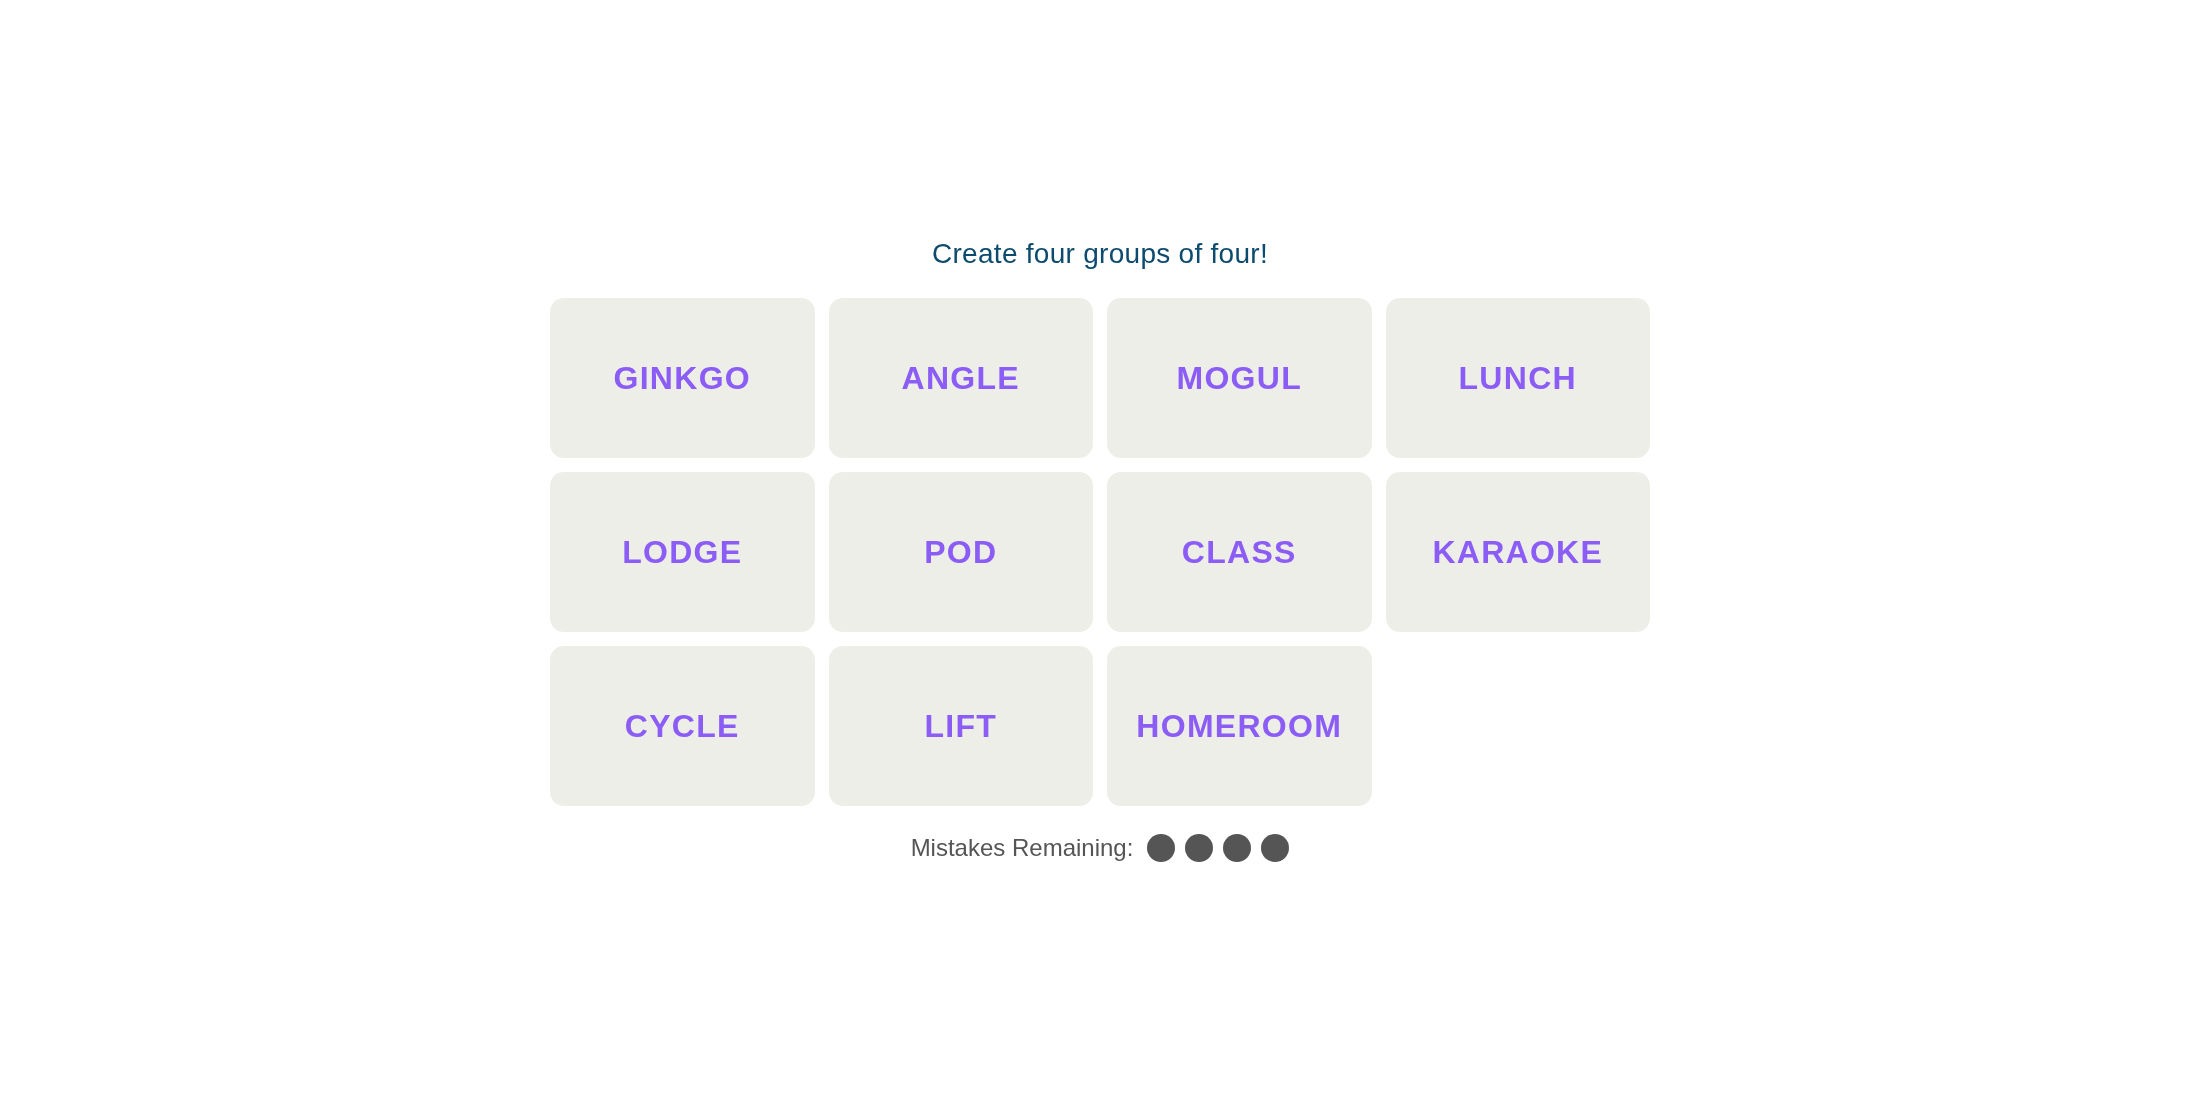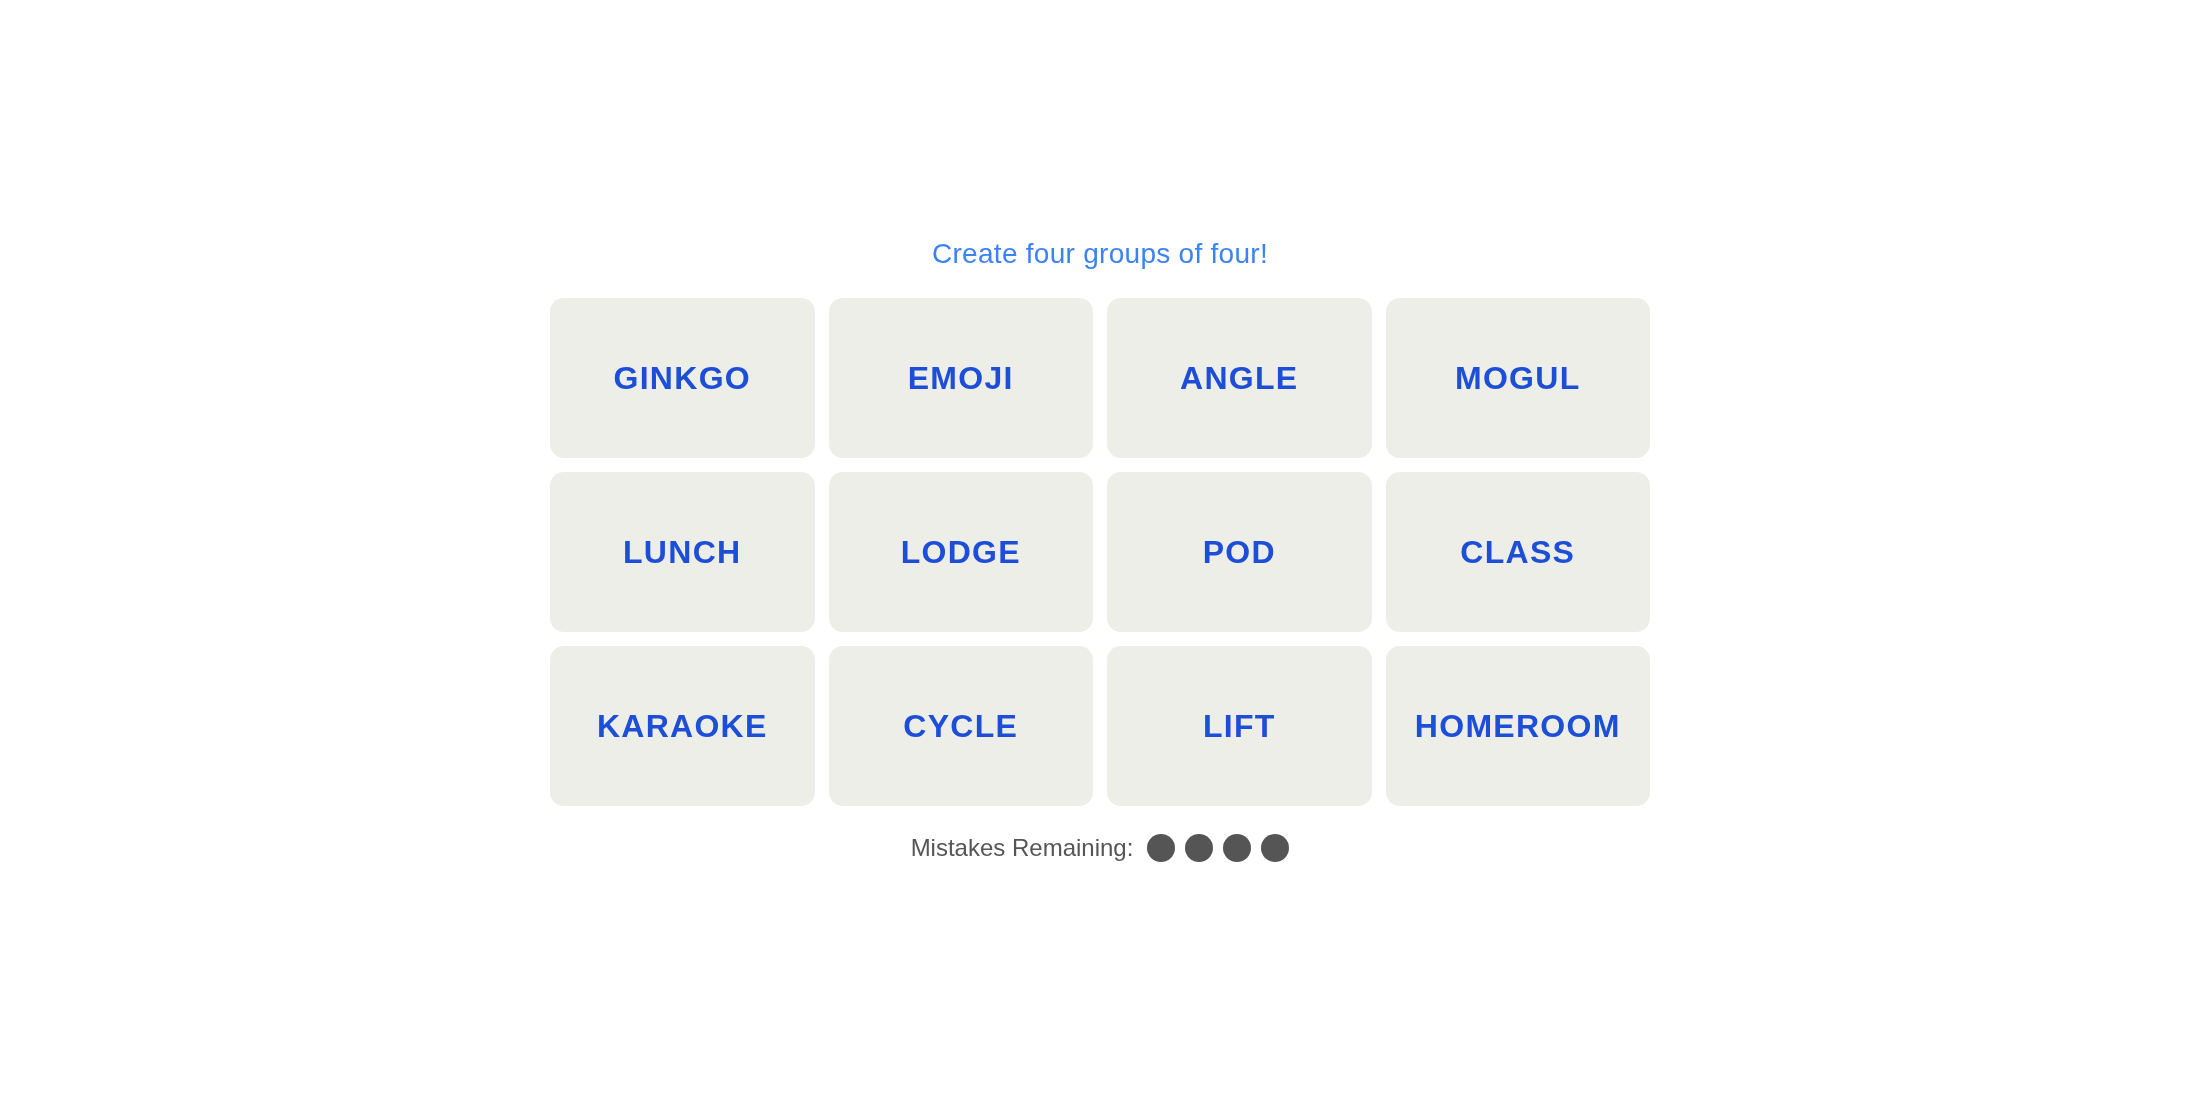--- a/index.html
+++ b/index.html
@@ -22,21 +22,21 @@
     .game-container {
       display: flex;
       flex-direction: column;
       align-items: center;
       gap: 28px;
       width: 1100px;
     }
 
     .subtitle {
       font-size: 28px;
-      color: #3b82f6;
+      color: #0c4a6e;
       font-weight: 400;
       letter-spacing: 0.01em;
     }
 
     .grid {
       display: grid;
       grid-template-columns: repeat(4, 1fr);
       gap: 14px;
       width: 100%;
     }
@@ -49,21 +49,21 @@
       justify-content: center;
       height: 160px;
       cursor: pointer;
       user-select: none;
       transition: background-color 0.15s;
     }
 
     .tile-label {
       font-size: 32px;
       font-weight: 800;
-      color: #1d4ed8;
+      color: #8b5cf6;
       letter-spacing: 0.04em;
       text-transform: uppercase;
     }
 
     .mistakes-row {
       display: flex;
       align-items: center;
       gap: 14px;
       font-size: 24px;
       color: #555;
@@ -86,23 +86,20 @@
 </head>
 <body>
 
 <div class="game-container">
   <p class="subtitle">Create four groups of four!</p>
 
   <div class="grid" id="tile-grid">
 
   <div class="tile">
         <span class="tile-label">GINKGO</span>
-      </div>
-      <div class="tile">
-        <span class="tile-label">EMOJI</span>
       </div>
       <div class="tile">
         <span class="tile-label">ANGLE</span>
       </div>
       <div class="tile">
         <span class="tile-label">MOGUL</span>
       </div>
       <div class="tile">
         <span class="tile-label">LUNCH</span>
       </div>

